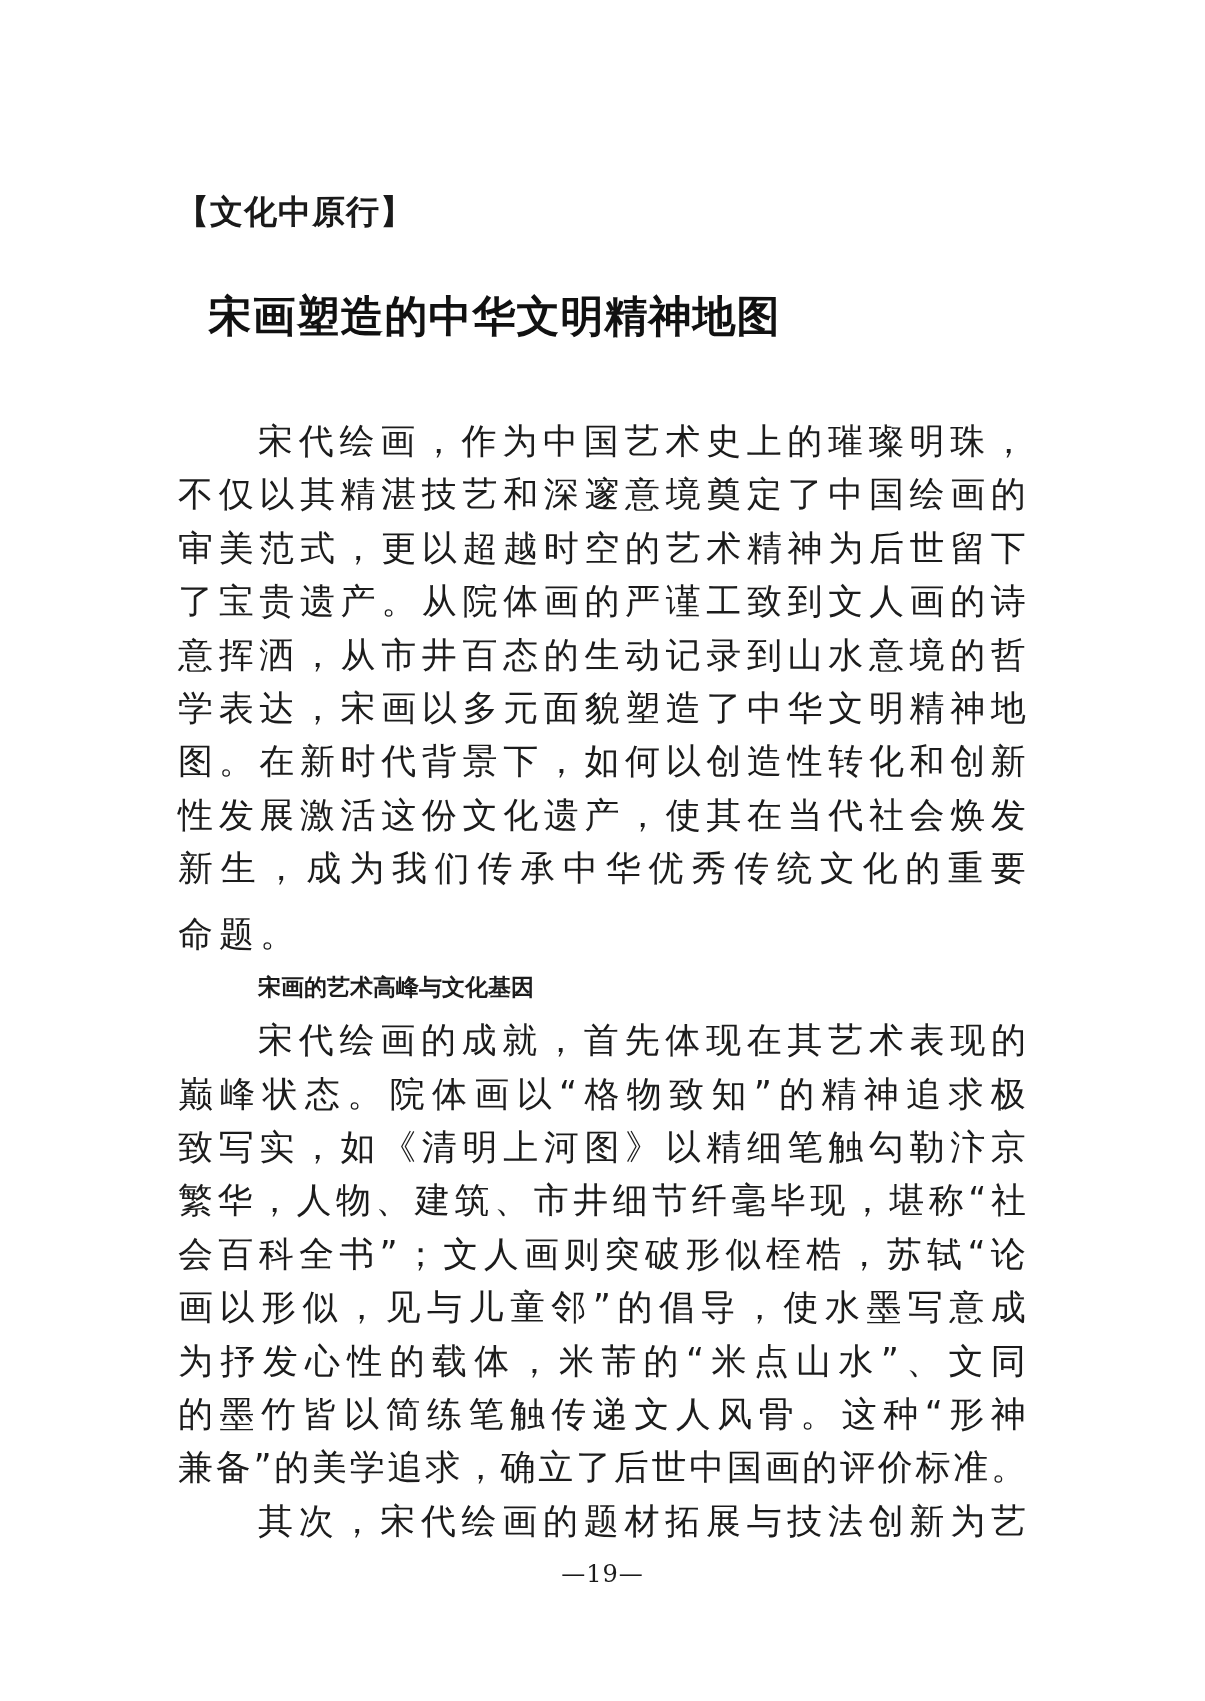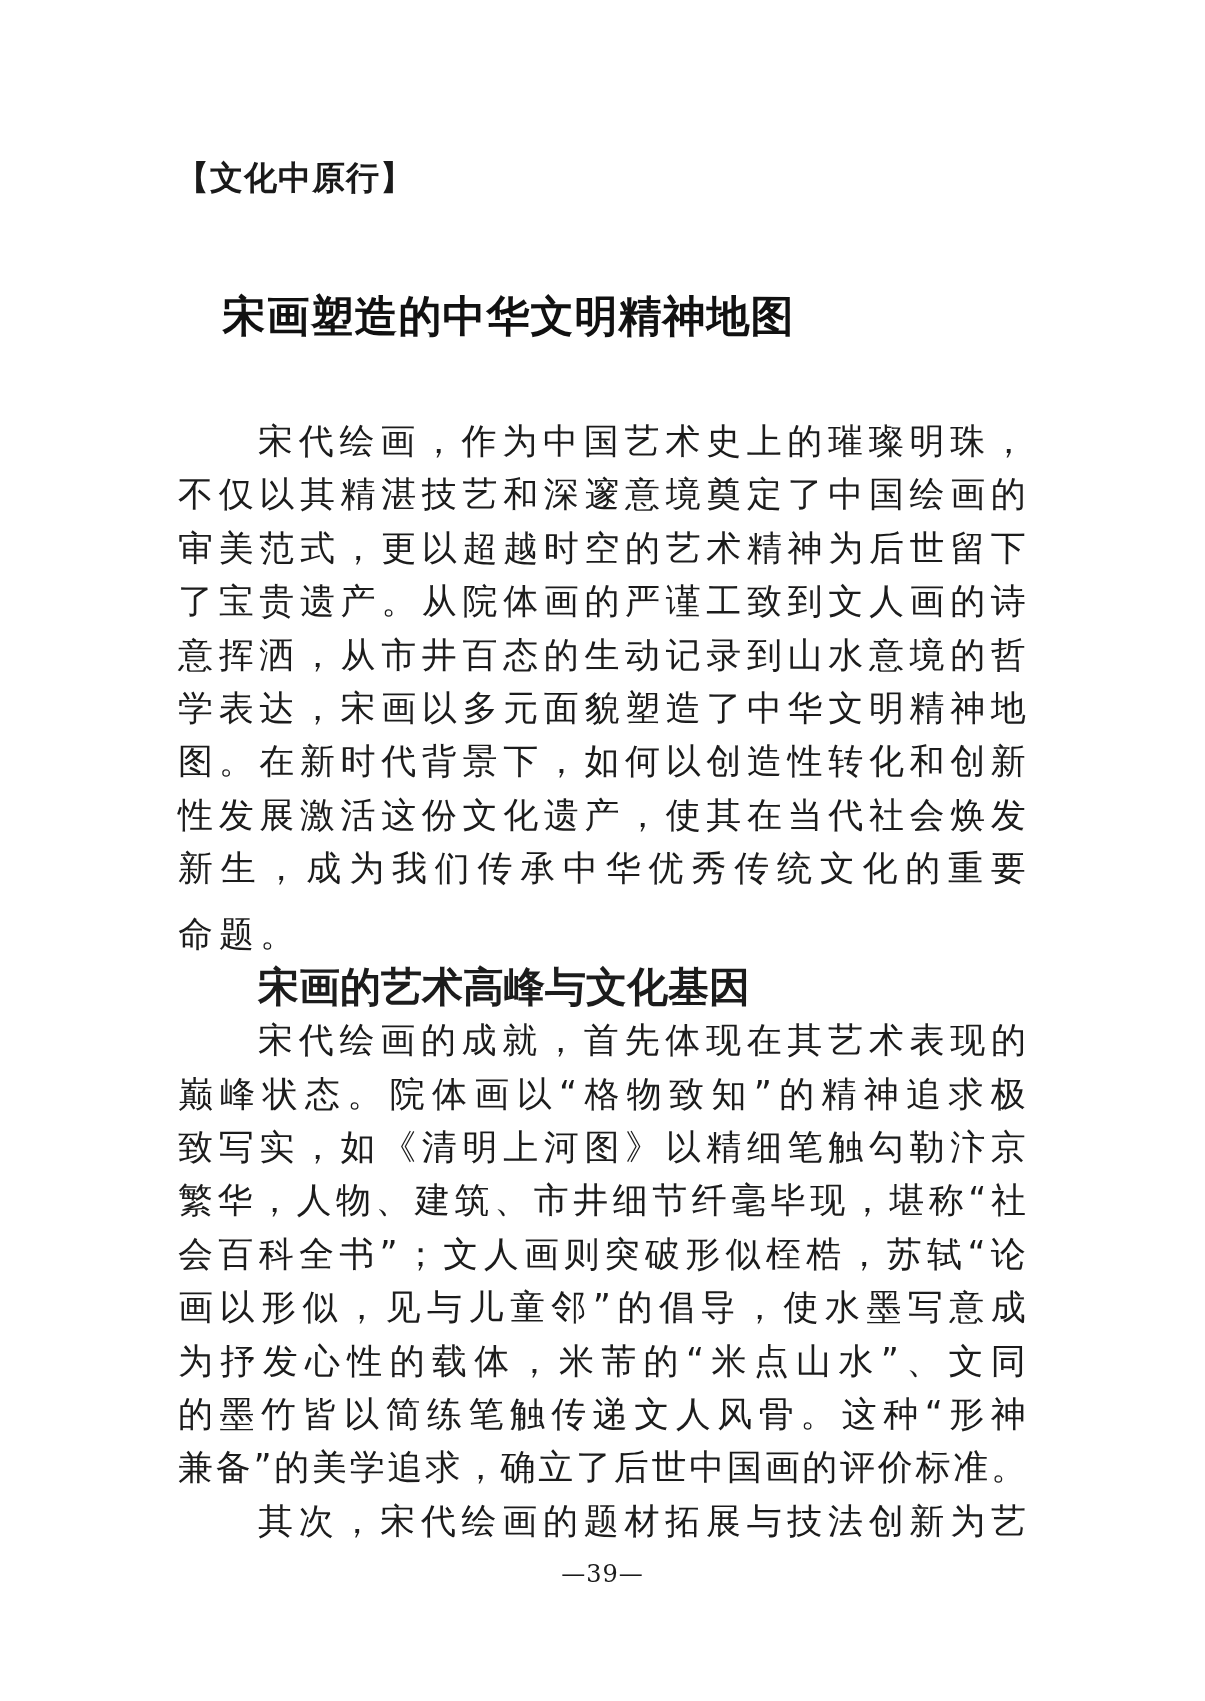--- a/index.html
+++ b/index.html
@@ -17,31 +17,31 @@
     }
     .page {
       position: absolute;
       left: 0; top: 0;
       width: 1205px;
       height: 1701px;
     }
     .column-tag {
       position: absolute;
       left: 176px;
-      top: 158px;
+      top: 192px;
       font-size: 33px;
       font-weight: bold;
       letter-spacing: 1px;
       line-height: 40px;
       white-space: nowrap;
       color: #1a1a1a;
     }
     .article-title {
       position: absolute;
-      left: 18px;
+      left: 4px;
       width: 981px;
       top: 290px;
       text-align: center;
       font-family: "DejaVu Serif", "Liberation Serif", serif;
       font-size: 43px;
       font-weight: bold;
       line-height: 52px;
       letter-spacing: 1px;
       color: #111111;
     }
@@ -62,21 +62,21 @@
       font-weight: normal;
       color: #1c1c1c;
     }
     .line.indent { padding-left: 80px; }
     .line.last { justify-content: flex-start; letter-spacing: 6px; margin-top: 12px; }
     .line.heading {
       font-weight: bold;
       padding-left: 80px;
       justify-content: flex-start;
       letter-spacing: 0px;
-      font-size: 41px;
+      font-size: 23px;
     }
     .line span.ch { display: inline-block; }
     .page-number {
       position: absolute;
       left: 0;
       width: 1205px;
       top: 1559px;
       text-align: center;
       font-family: "DejaVu Serif", "Liberation Serif", serif;
       font-size: 24px;
@@ -528,14 +528,14 @@
         <span class="ch">与</span>
         <span class="ch">技</span>
         <span class="ch">法</span>
         <span class="ch">创</span>
         <span class="ch">新</span>
         <span class="ch">为</span>
         <span class="ch">艺</span>
       </div>
   </div>
 
-  <div class="page-number">—39—</div>
+  <div class="page-number">—19—</div>
 </div>
 
 </body></html>

